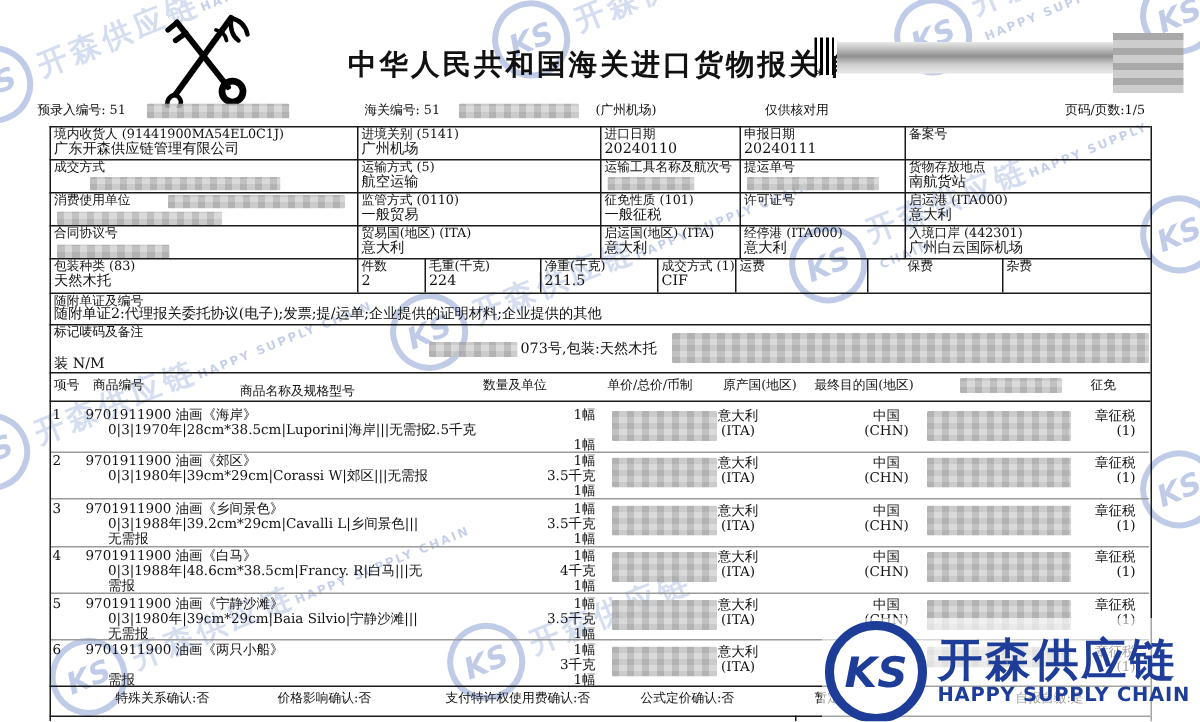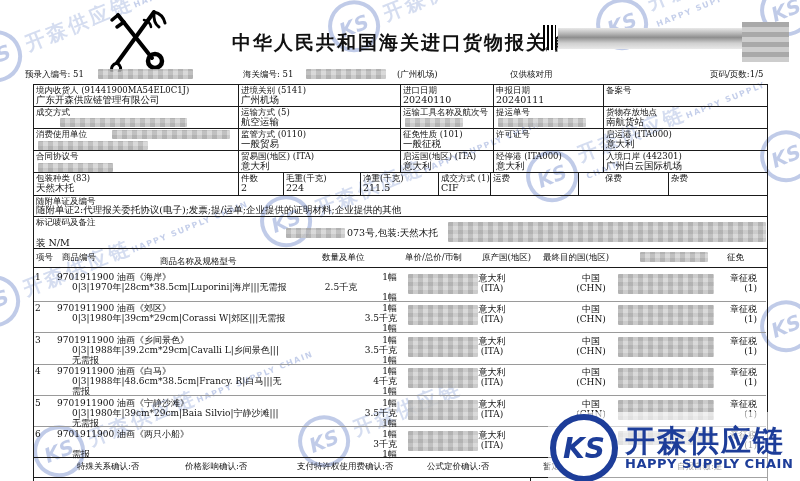--- a/index.html
+++ b/index.html
@@ -221,21 +221,21 @@
   <span class="t lab" style="left:482px;top:253px">原产国(地区)</span>
   <span class="t lab" style="left:543px;top:253px">最终目的国(地区)</span>
   <div class="blur" style="left:640px;top:252px;width:68px;height:10px"></div>
   <span class="t lab" style="left:727px;top:253px">征免</span>
 
   <span class="t gl" style="left:35px;top:272px">1</span>
   <span class="t gl" style="left:57px;top:272px">9701911900</span>
   <span class="t gl" style="left:117px;top:272px">油画《海岸》</span>
   <span class="t gl" style="left:72px;top:282px">0|3|1970年|28cm*38.5cm|Luporini|海岸|||无需报</span>
   <span class="t gl" style="left:285px;top:272px;width:112px;text-align:right">1幅</span>
-  <span class="t gl" style="left:285px;top:282px;width:112px;text-align:center">2.5千克</span>
+  <span class="t gl" style="left:285px;top:282px;width:112px;text-align:left">2.5千克</span>
   <span class="t gl" style="left:285px;top:292px;width:112px;text-align:right">1幅</span>
   <div class="blur" style="left:408px;top:274px;width:70px;height:20px"></div>
   <span class="t gl" style="left:463px;top:273px;width:58px;text-align:center">意大利</span>
   <span class="t gl" style="left:463px;top:283px;width:58px;text-align:center">(ITA)</span>
   <span class="t gl" style="left:568px;top:273px;width:46px;text-align:center">中国</span>
   <span class="t gl" style="left:568px;top:283px;width:46px;text-align:center">(CHN)</span>
   <div class="blur" style="left:618px;top:274px;width:96px;height:20px"></div>
   <span class="t gl" style="left:700px;top:273px;width:57px;text-align:right">章征税</span>
   <span class="t gl" style="left:700px;top:283px;width:57px;text-align:right">(1)</span>
 

